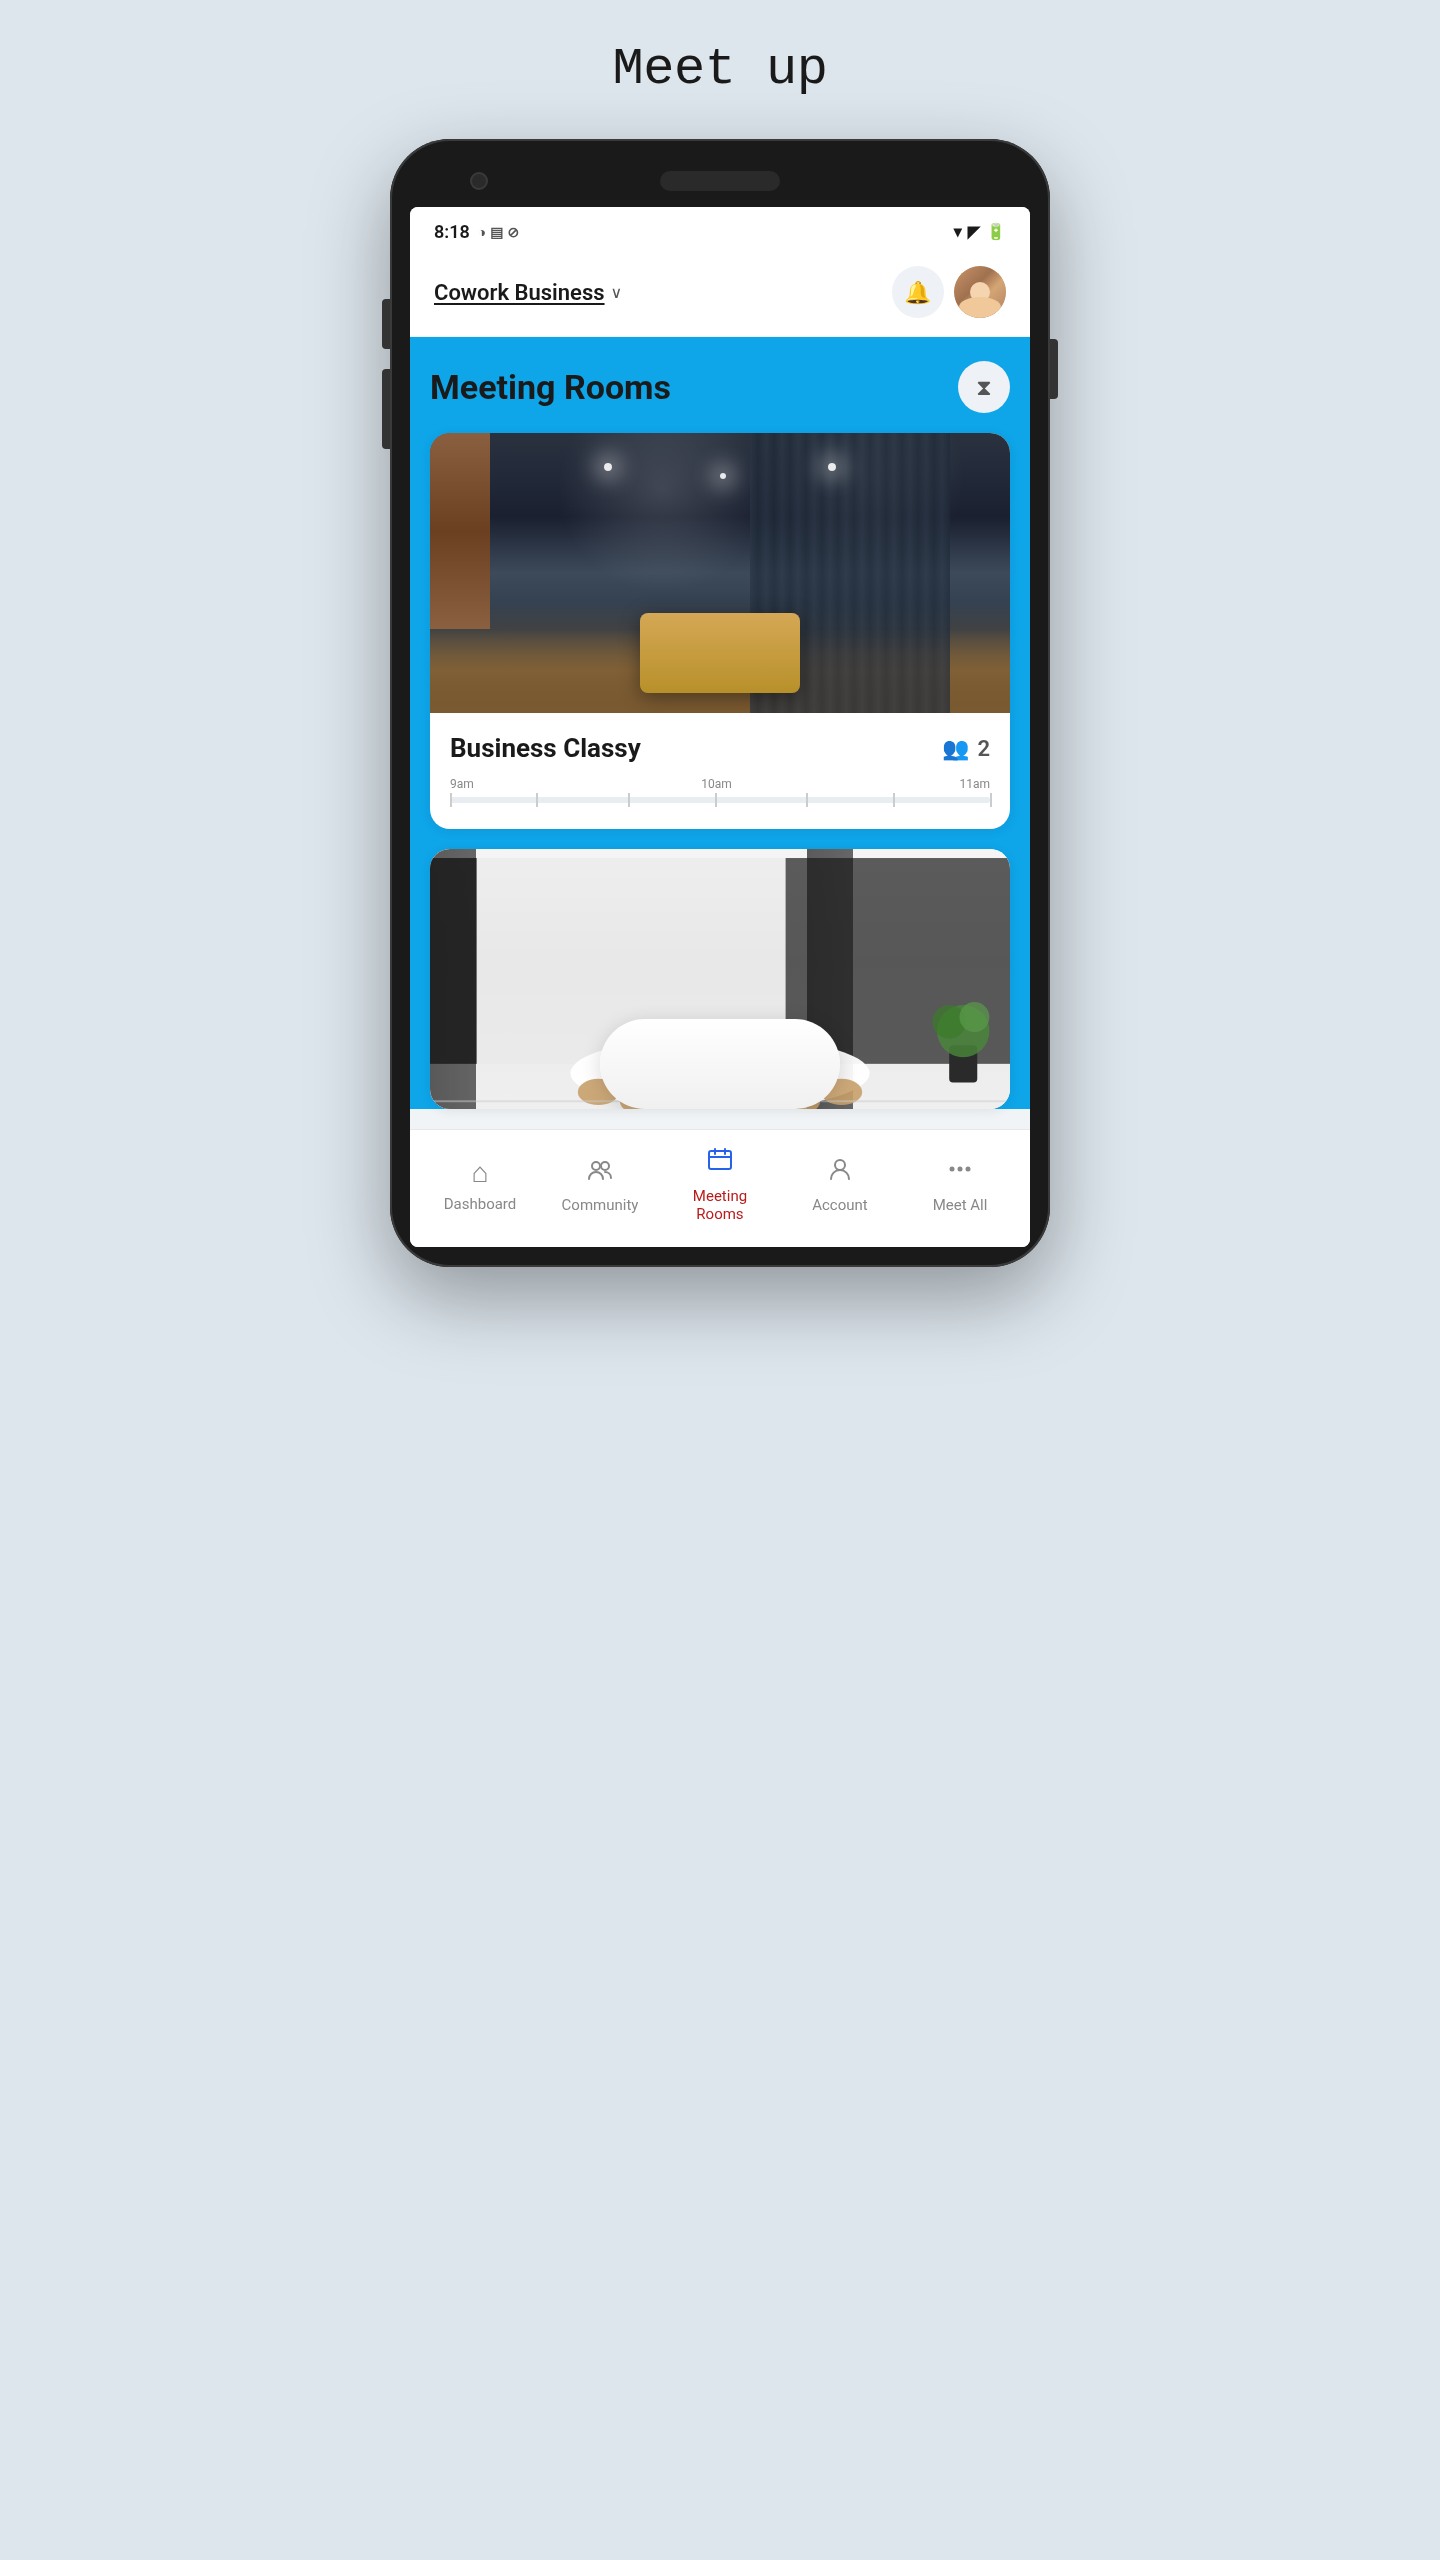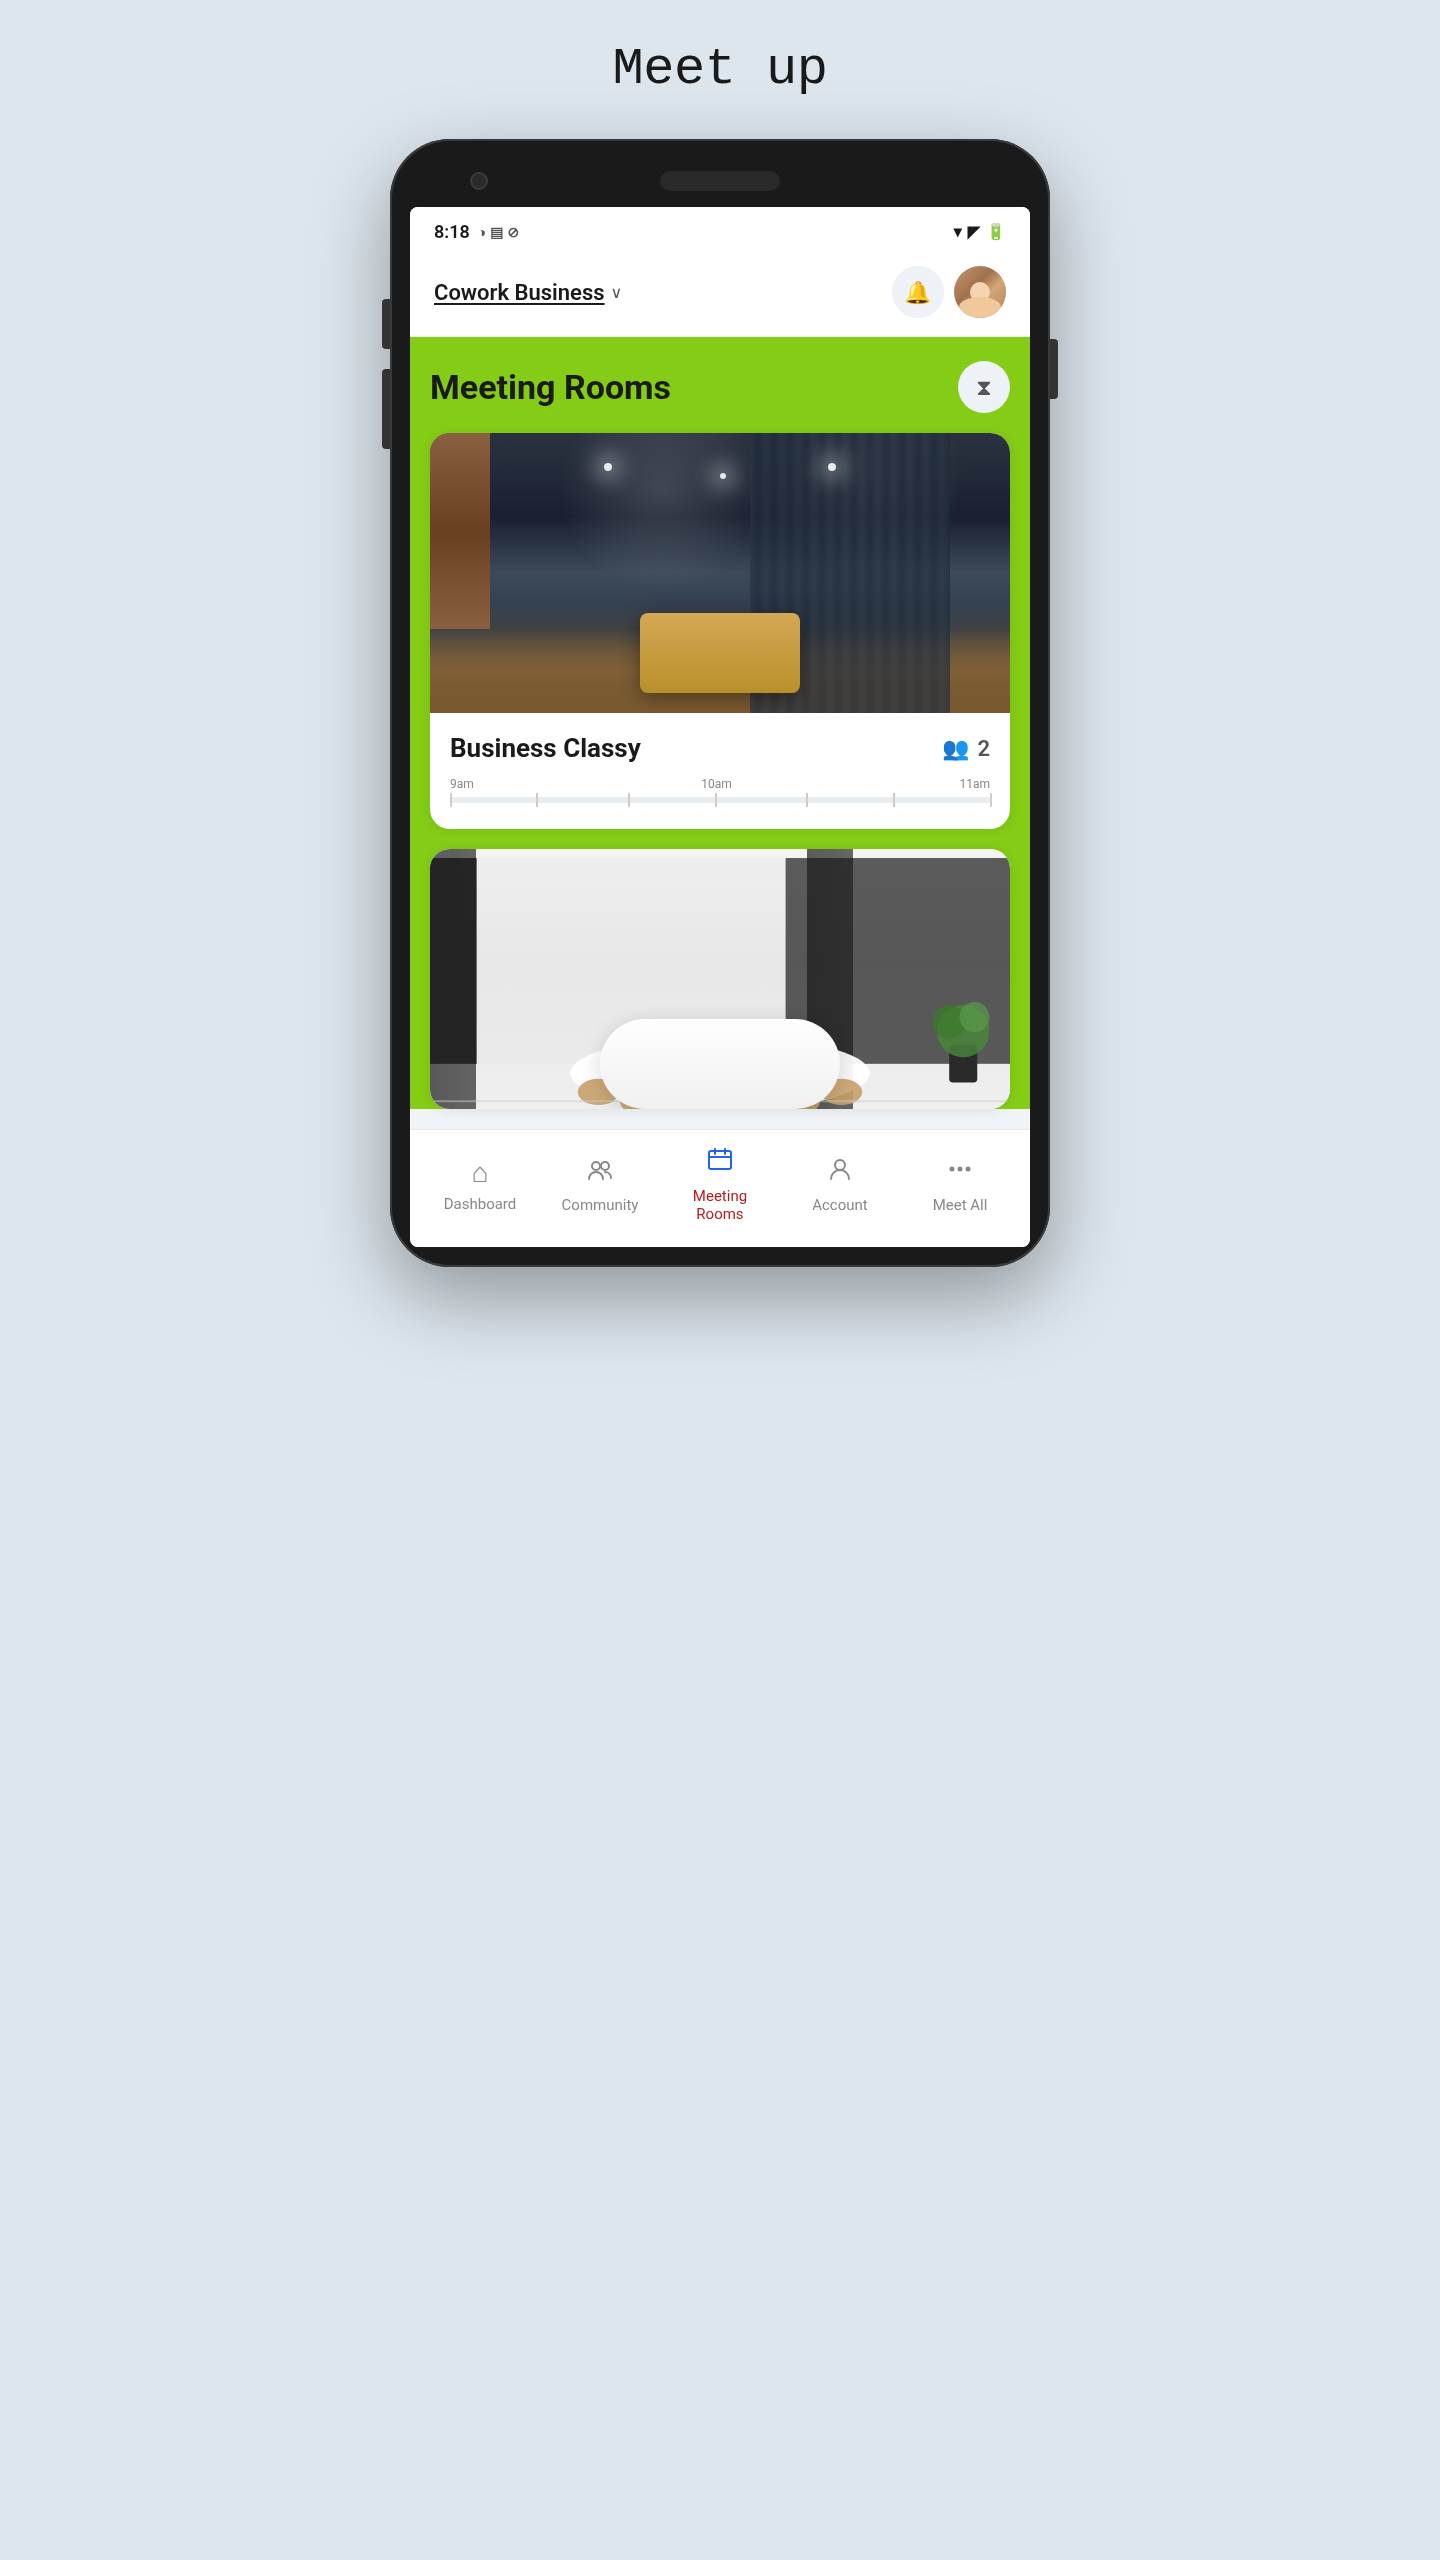--- a/index.html
+++ b/index.html
@@ -198,21 +198,21 @@
       bottom: 0;
       left: 10%;
       width: 80%;
       height: 40%;
       background: #f0c89a;
       border-radius: 50% 50% 0 0;
     }
 
     
     .main-content {
-      background: #84cc16;
+      background: #0ea5e9;
       padding: 24px 20px 0;
       flex: 1;
     }
 
     .section-header {
       display: flex;
       justify-content: space-between;
       align-items: center;
       margin-bottom: 20px;
     }

